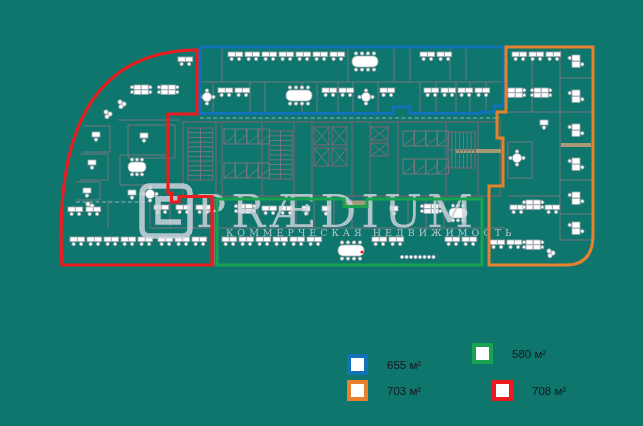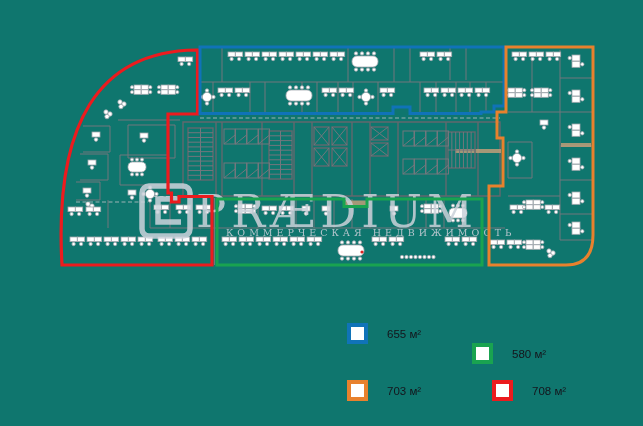--- a/index.html
+++ b/index.html
@@ -306,21 +306,21 @@
 
     <g fill="none">
       <path class="zone" stroke-width="3.2" d="M196,50 L197.5,50 L197.5,114 L168,114 L168,193 L171.5,193 L171.5,202 L179,202 L179,196.5 L212,196.5 L212,265 L62,265 Q50,52 196,50 Z" stroke="#ec1b1e"></path>
       <path class="zone" stroke-width="3" d="M200,47 L504,47 L504,106 L494,106 L494,112 L481,112 L481,113.5 L410,113.5 L410,107 L393,107 L393,113.5 L200,113.5 Z" stroke="#1073b8"></path>
       <path class="zone" stroke-width="3" d="M217,199 L344,199 L344,206.5 L367,206.5 L367,199 L482,199 L482,265 L217,265 Z" stroke="#19a350"></path>
       <path class="zone" stroke-width="3" d="M506,47 L593,47 L593,235 Q593,265 566,265 L489,265 L489,186 L503,186 L503,138 L497,138 L497,112 L506,112 Z" stroke="#e8812d"></path>
     </g>
   </svg>
 
   <div>
-    <div class="legend-item" style="left:347px;top:323px;">
+    <div class="legend-item" style="left:347px;top:354px;">
       <span class="sw" style="border-color: rgb(16, 115, 184);"></span>
       <span class="lg-label">655 м²</span>
     </div>
     <div class="legend-item" style="left:472px;top:343px;">
       <span class="sw" style="border-color: rgb(25, 163, 80);"></span>
       <span class="lg-label">580 м²</span>
     </div>
     <div class="legend-item" style="left:347px;top:380px;">
       <span class="sw" style="border-color: rgb(232, 129, 45);"></span>
       <span class="lg-label">703 м²</span>

